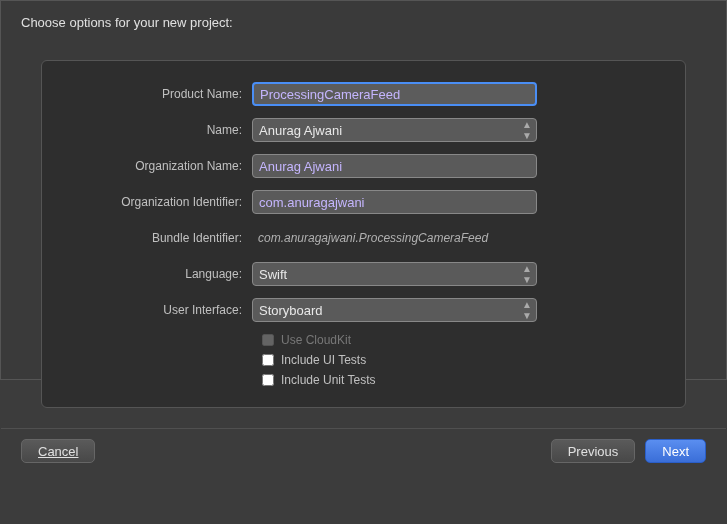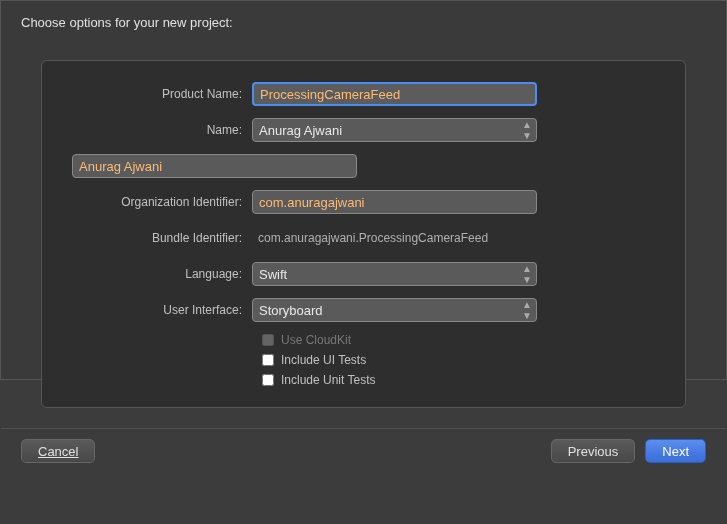--- a/index.html
+++ b/index.html
@@ -64,41 +64,42 @@
       min-width: 180px;
       padding-right: 10px;
       color: #c0c0c0;
       font-size: 12px;
     }
 
     .form-input {
       background: #5a5a5a;
       border: 1px solid #888;
       border-radius: 4px;
-      color: #fdba74;
+      color: #c4b5fd;
       font-size: 13px;
       padding: 3px 6px;
       height: 24px;
       width: 285px;
       outline: none;
     }
 
     .form-input:focus, .form-input.active {
       border: 2px solid #4a8ef5;
       background: #5c5c5c;
     }
 
     .form-input.active {
       border: 2px solid #4a8ef5;
     }
 
     .form-input-static {
       color: #b0b0b0;
       font-size: 12px;
       padding: 3px 6px;
+      font-style: italic;
     }
 
     .select-wrapper {
       position: relative;
       width: 285px;
     }
 
     .form-select {
       appearance: none;
       -webkit-appearance: none;
@@ -227,20 +228,21 @@
             <option>Anurag Ajwani</option>
           </select>
           <div class="select-arrow">
             <span>▲</span>
             <span>▼</span>
           </div>
         </div>
       </div>
 
       <div class="form-row">
+        <label class="form-label">Organization Name:</label>
         <input class="form-input" type="text" value="Anurag Ajwani" style="">
       </div>
 
       <div class="form-row">
         <label class="form-label">Organization Identifier:</label>
         <input class="form-input" type="text" value="com.anuragajwani" style="">
       </div>
 
       <div class="form-row">
         <label class="form-label">Bundle Identifier:</label>

